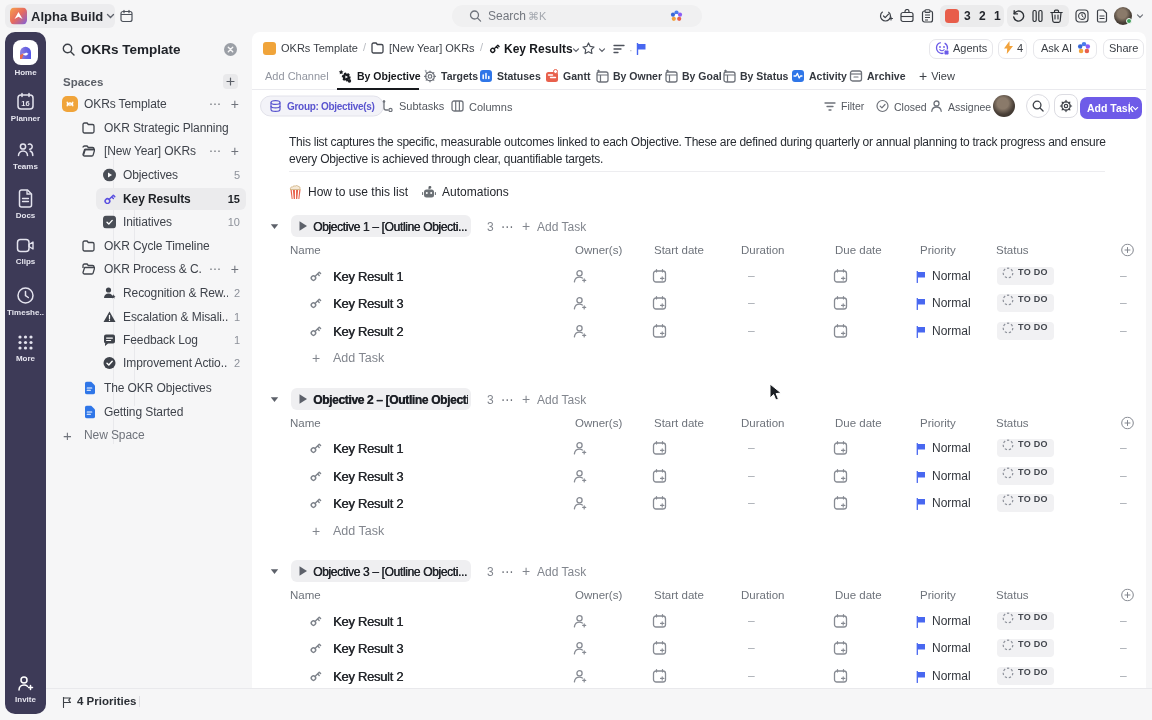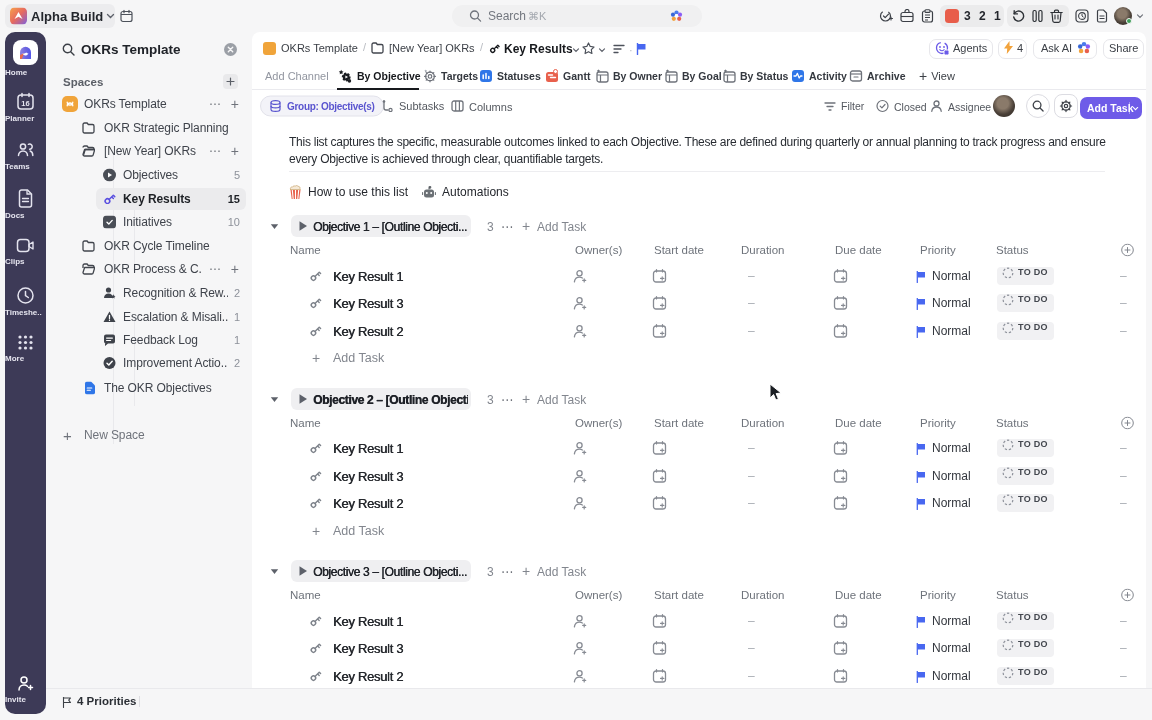--- a/index.html
+++ b/index.html
@@ -5,21 +5,21 @@
 *{margin:0;padding:0;box-sizing:border-box}
 html,body{width:1152px;height:720px}
 body{font-family:"Liberation Sans",sans-serif;background:#f6f6f7;position:relative;overflow:hidden;-webkit-font-smoothing:antialiased}
 svg{display:block}
 
 #topbar{position:absolute;left:0;top:0;width:1152px;height:32px;background:#f6f6f7}
 .tb-pill{position:absolute;background:#ebebec;border-radius:6px}
 .tb-ic{position:absolute;top:50%;transform:translateY(-50%)}
 
 #rail{position:absolute;left:5px;top:32px;width:41px;height:682px;background:#3d3a57;border-radius:10px}
-.rail-item{position:absolute;left:0;width:41px;text-align:left;color:#dcdbe7}
+.rail-item{position:absolute;left:0;width:41px;text-align:center;color:#dcdbe7}
 .rail-item .lbl{font-size:8px;font-weight:700;color:#e6e5ef;margin-top:3px;white-space:nowrap;overflow:hidden}
 .rail-item svg{margin:0 auto}
 
 #sidebar{position:absolute;left:46px;top:32px;width:206px;height:656px}
 .srow{position:absolute;left:0;width:206px;height:23px}
 .srow .txt{position:absolute;top:50%;transform:translateY(-50%);font-size:12px;color:#3f434b;white-space:nowrap;letter-spacing:-.1px}
 .srow .cnt{position:absolute;right:12px;top:50%;transform:translateY(-50%);font-size:11px;color:#8d919a}
 .srow .dots{position:absolute;right:28px;top:50%;transform:translateY(-50%);font-size:12px;color:#6f737b;letter-spacing:1px}
 .srow .plus{position:absolute;right:13px;top:50%;transform:translateY(-50%);font-size:14px;color:#6f737b}
 .srow svg{position:absolute;top:50%;transform:translateY(-50%)}
@@ -344,20 +344,27 @@
       </svg>
     <span class="txt" style="left:77px;width:105px;overflow:hidden">Improvement Actio...</span>
     <span class="cnt">2</span>
   </div>
   <div class="srow" style="top:344.5px">
     <svg style="left:38px" width="11" height="13" viewBox="0 0 11 13">
         <path d="M1 2a2 2 0 0 1 2-2h4l4 4v7a2 2 0 0 1-2 2H3a2 2 0 0 1-2-2Z" fill="#2f76e8"></path>
         <path d="M3.2 6.5h4.6M3.2 8.8h3.2" stroke="#fff" stroke-width="1.1" stroke-linecap="round"></path>
       </svg>
     <span class="txt" style="left:58px">The OKR Objectives</span>
+  </div>
+  <div class="srow" style="top:368px">
+    <svg style="left:38px" width="11" height="13" viewBox="0 0 11 13">
+        <path d="M1 2a2 2 0 0 1 2-2h4l4 4v7a2 2 0 0 1-2 2H3a2 2 0 0 1-2-2Z" fill="#2f76e8"></path>
+        <path d="M3.2 6.5h4.6M3.2 8.8h3.2" stroke="#fff" stroke-width="1.1" stroke-linecap="round"></path>
+      </svg>
+    <span class="txt" style="left:58px">Getting Started</span>
   </div>
   <div class="srow" style="top:391.5px">
     <span style="position:absolute;left:17px;top:50%;transform:translateY(-50%);font-size:15px;color:#6f737b">+</span>
     <span class="txt" style="left:38px;color:#6f737b">New Space</span>
   </div>
 </div>
 <div id="content">
   <div id="crumbs">
     <svg style="position:absolute;left:11px;top:10px" width="13" height="13" viewBox="0 0 13 13">
         <rect width="13" height="13" rx="3" fill="#f0a43a"></rect>

